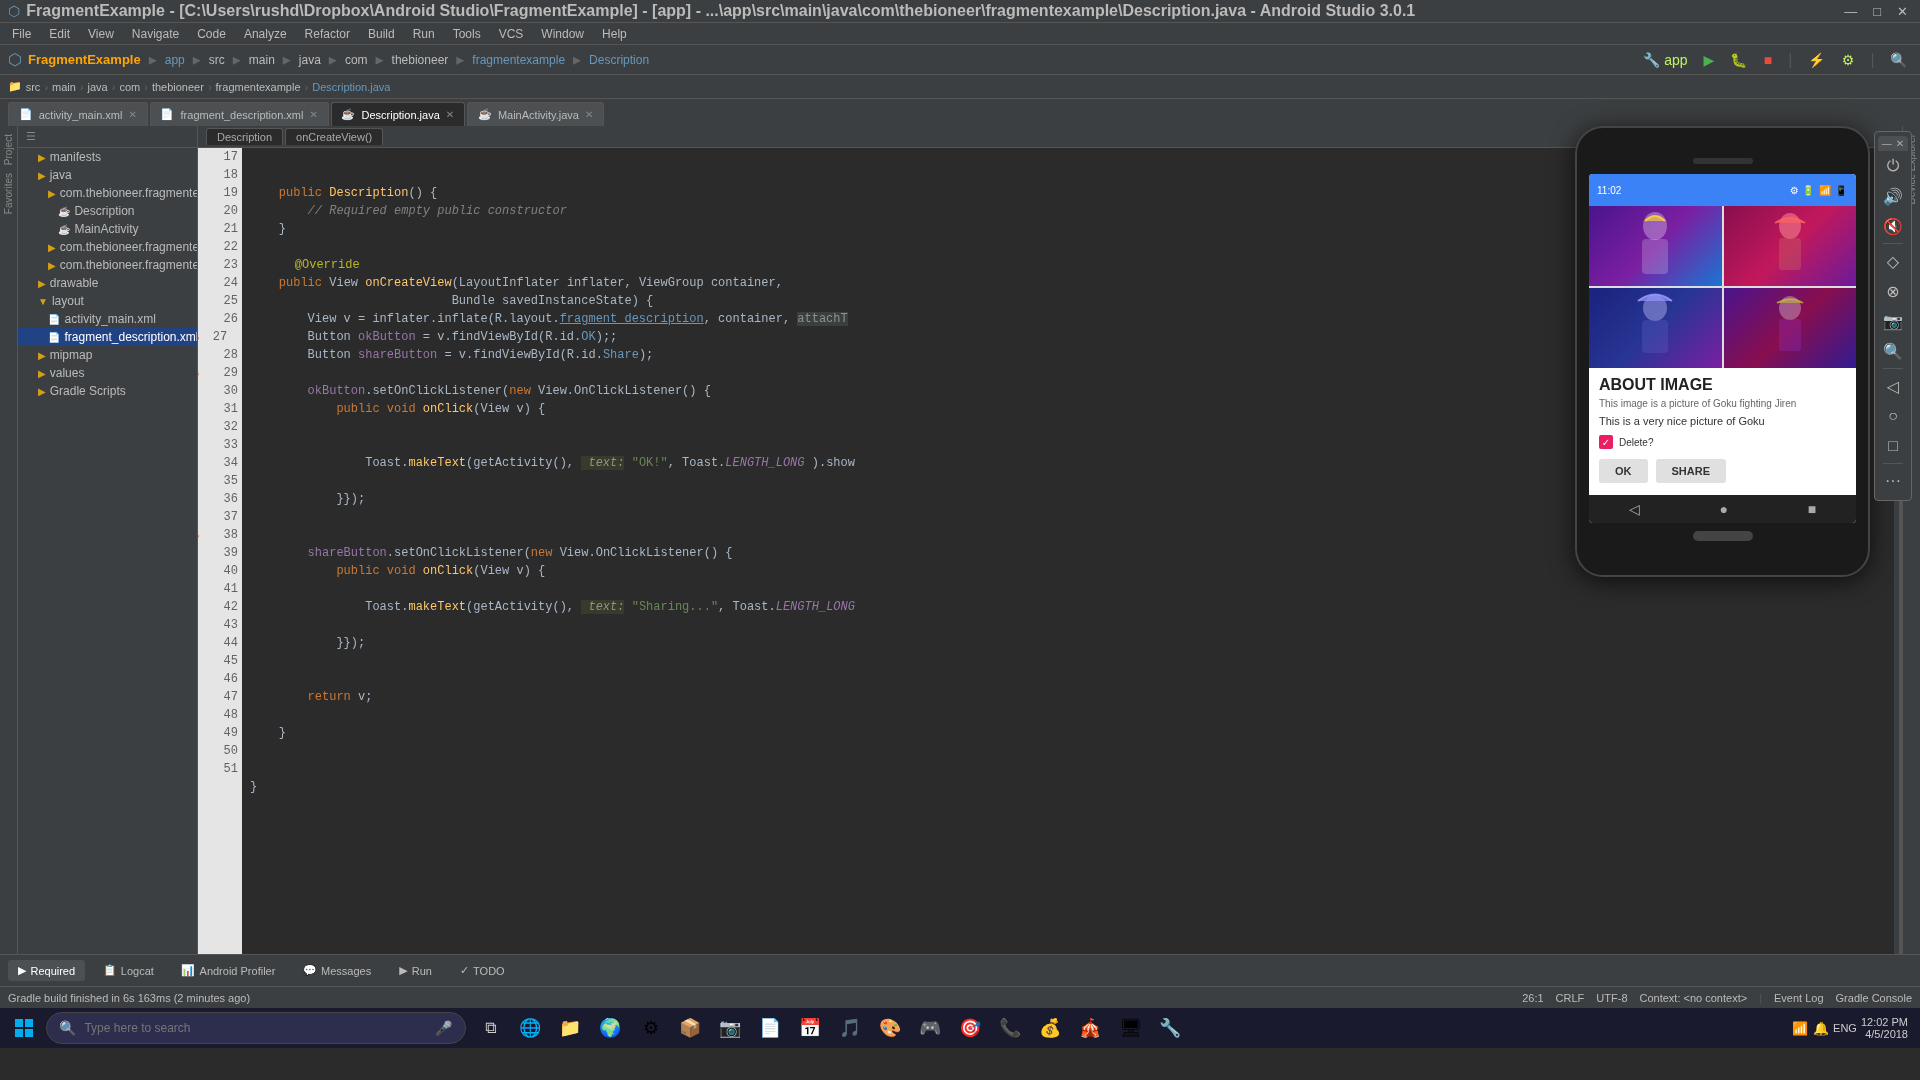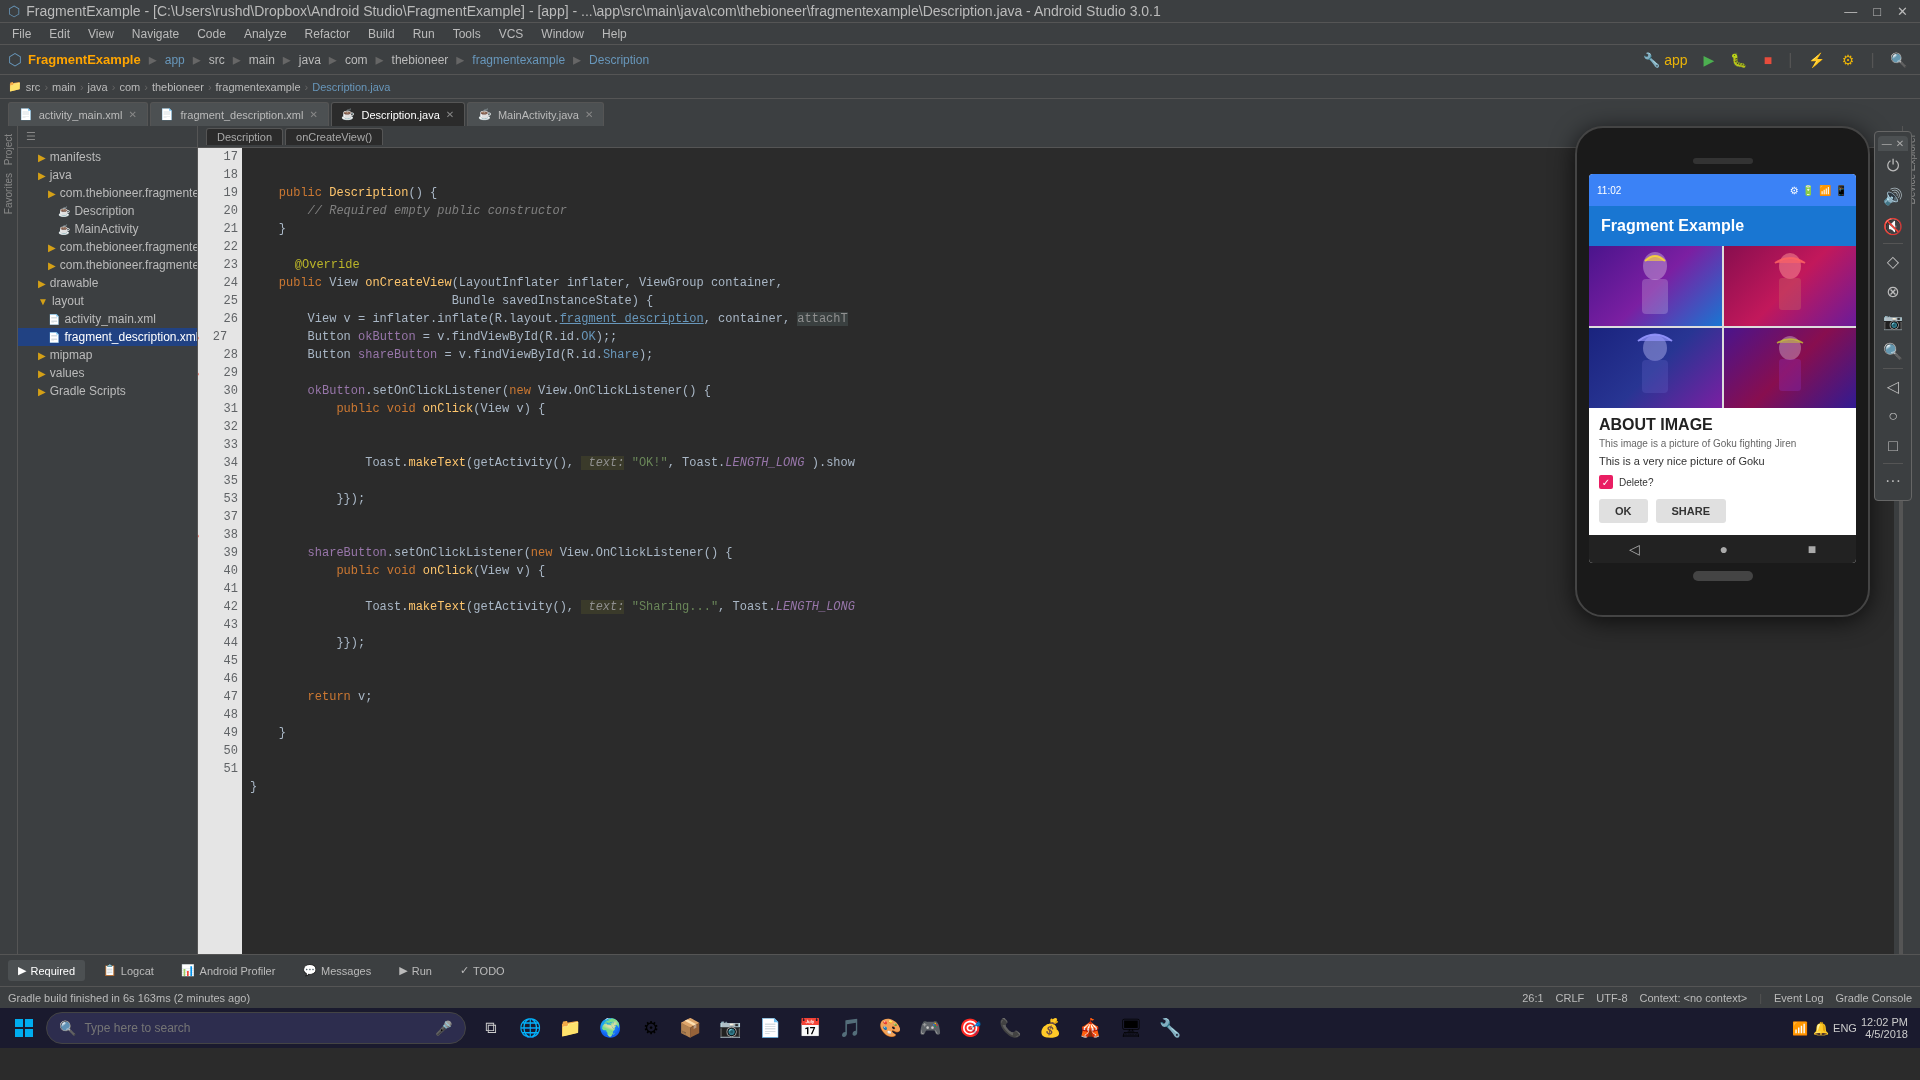--- a/index.html
+++ b/index.html
@@ -45,21 +45,21 @@
       align-items: center;
       padding: 0 8px;
       gap: 6px;
       border-top: 1px solid #555;
     }
     .toolbar-project-name { color: #FFA500; font-size: 13px; font-weight: bold; }
     .toolbar-sep { color: #666; margin: 0 2px; }
     .toolbar-item { color: #bbbbbb; font-size: 12px; cursor: pointer; }
     .toolbar-item.active { color: #6897bb; }
     .toolbar-right { margin-left: auto; display: flex; align-items: center; gap: 8px; }
-    .toolbar-icon-btn { color: #eab308; font-size: 14px; cursor: pointer; padding: 2px 4px; }
+    .toolbar-icon-btn { color: #bef264; font-size: 14px; cursor: pointer; padding: 2px 4px; }
 
     
     #nav-bar {
       background: #3c3f41;
       height: 24px;
       display: flex;
       align-items: center;
       padding: 0 8px;
       gap: 4px;
       border-top: 1px solid #555;
@@ -434,21 +434,21 @@
     ::-webkit-scrollbar { width: 8px; height: 8px; }
     ::-webkit-scrollbar-track { background: #3c3f41; }
     ::-webkit-scrollbar-thumb { background: #666; border-radius: 4px; }
   </style>
 </head>
 <body>
 
 <div id="title-bar">
   <div id="title-bar-left">
     <span style="color:#6897bb; font-size:14px;">⬡</span>
-    <span style="font-size:14px;">FragmentExample - [C:\Users\rushd\Dropbox\Android Studio\FragmentExample] - [app] - ...\app\src\main\java\com\thebioneer\fragmentexample\Description.java - Android Studio 3.0.1</span>
+    <span style="font-size:16px;font-weight:bold;">FragmentExample - [C:\Users\rushd\Dropbox\Android Studio\FragmentExample] - [app] - ...\app\src\main\java\com\thebioneer\fragmentexample\Description.java - Android Studio 3.0.1</span>
   </div>
   <div id="title-bar-right">
     <span class="title-btn">—</span>
     <span class="title-btn">□</span>
     <span class="title-btn">✕</span>
   </div>
 </div>
 
 <div id="menu-bar">
   <span class="menu-item">File</span>
@@ -629,21 +629,21 @@
             <div>26</div>
           <div style="position:relative;text-align:center;">27<span style="position:absolute; left:-8px; color:#e74c3c; font-size:9px; top:2px;">●</span></div>
           <div>28</div>
           <div style="position:relative;">29<span style="position:absolute; left:-8px; color:#e74c3c; font-size:9px; top:2px;">●</span></div>
           <div>30</div>
             <div>31</div>
             <div>32</div>
             <div>33</div>
             <div>34</div>
           <div>35</div>
-            <div>53</div>
+            <div>36</div>
             <div>37</div>
           <div style="position:relative;">38<span style="position:absolute; left:-8px; color:#e74c3c; font-size:9px; top:2px;">●</span></div>
           <div>39</div>
             <div>40</div>
             <div>41</div>
             <div>42</div>
             <div>43</div>
           <div>44</div>
             <div>45</div>
             <div>46</div>
@@ -717,23 +717,20 @@
         <div class="device-status-bar">
           <span>11:02</span>
           <div style="display:flex; gap:4px;">
             <span>⚙</span>
             <span>🔋</span>
             <span>📶</span>
             <span>📱</span>
           </div>
         </div>
 
-        <div class="device-app-bar">
-          <span>Fragment Example</span>
-        </div>
 
         <div class="device-images-grid">
           <div class="device-img-cell">
 
             <svg width="50" height="70" viewBox="0 0 50 70">
               <ellipse cx="25" cy="15" rx="12" ry="14" fill="rgba(255,255,255,0.3)"></ellipse>
               <rect x="12" y="28" width="26" height="35" rx="4" fill="rgba(255,255,255,0.2)"></rect>
               <path d="M15 10 Q25 0 35 10" fill="rgba(255,220,50,0.6)" stroke="rgba(255,220,50,0.8)" stroke-width="2"></path>
             </svg>
           </div>

